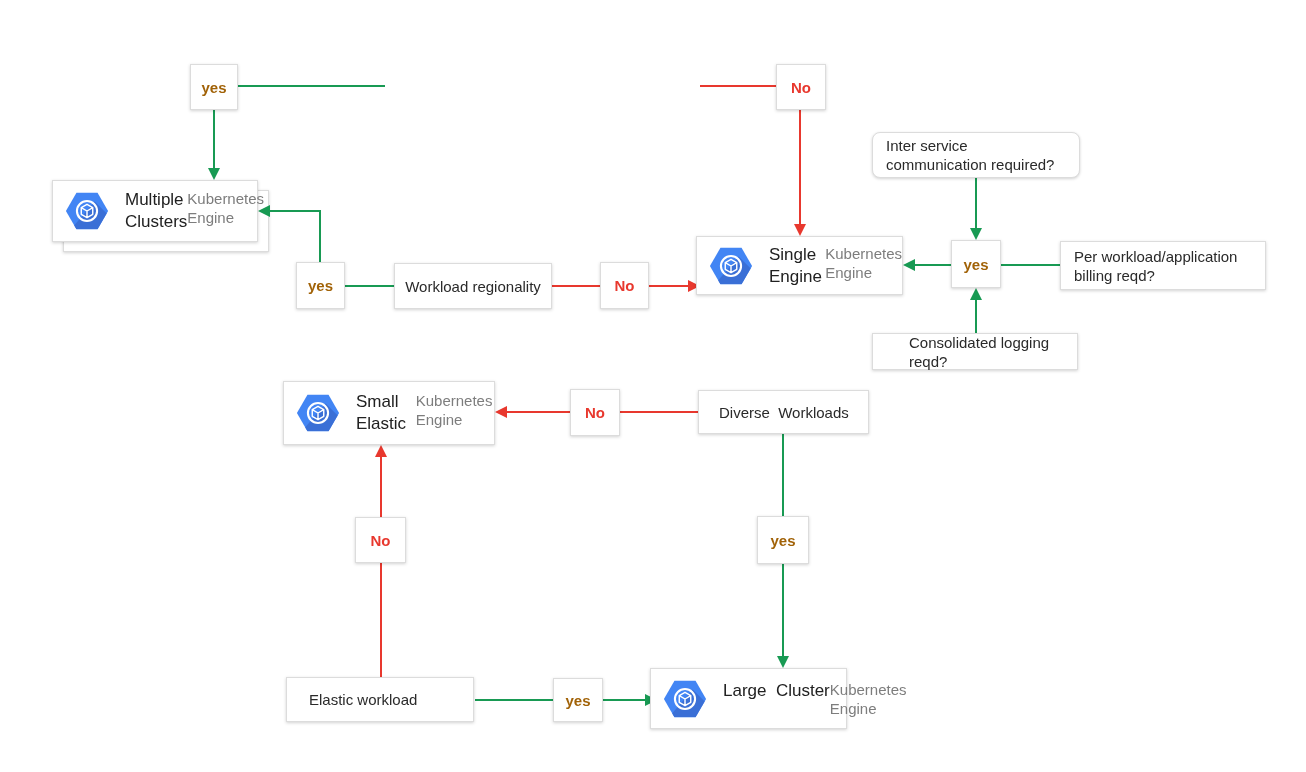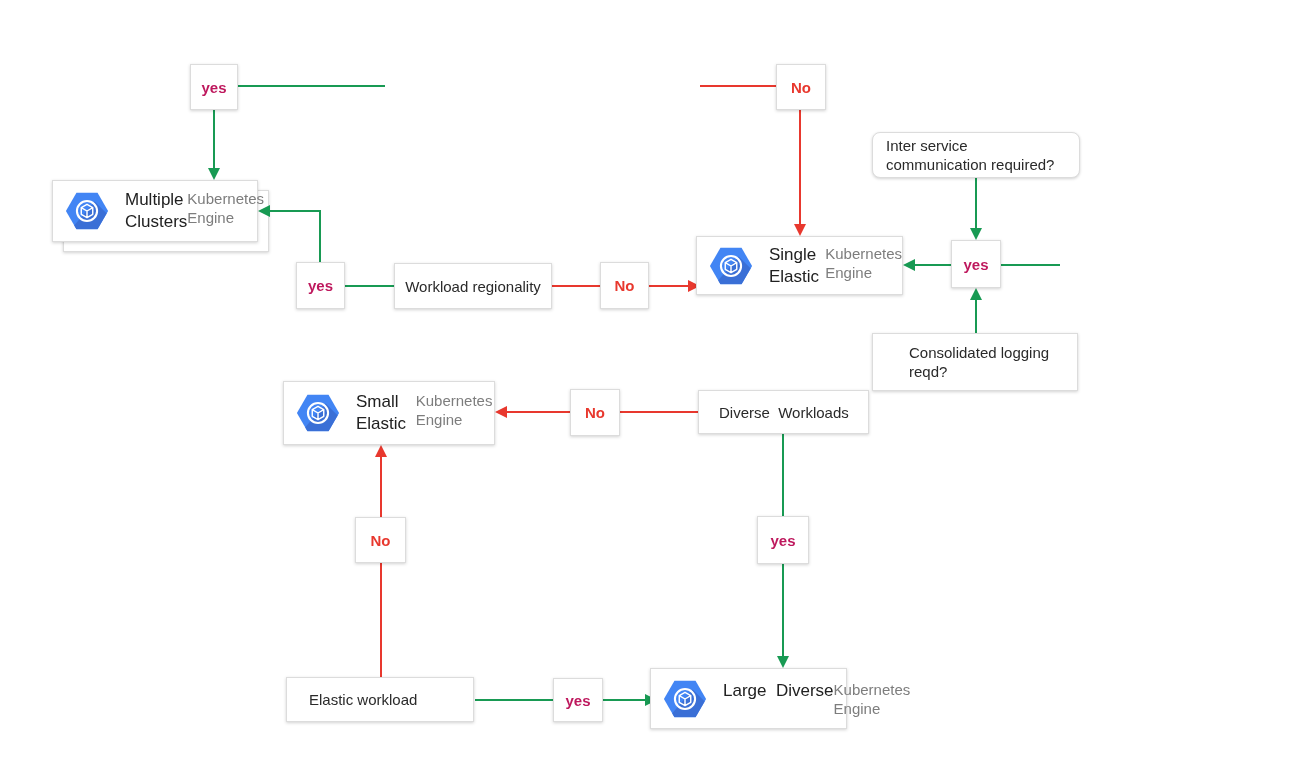--- a/index.html
+++ b/index.html
@@ -18,21 +18,21 @@
   .q{display:flex;align-items:center;color:#2a2a2a;font-size:15px;}
   .q.center{justify-content:center;text-align:center;padding:0 10px;}
   .q.left{padding-left:13px;padding-right:8px;line-height:19px;}
   .pre{white-space:pre;}
 
   
   .ans{
     display:flex;align-items:center;justify-content:center;
     font-weight:700;font-size:15px;
   }
-  .ans.yes{color:#be185d;}
+  .ans.yes{color:#a16207;}
   .ans.no{color:#e8382e;}
 
   
   .cluster{display:flex;align-items:center;padding-left:11px;}
   .cluster .txt{margin-left:15px;display:flex;}
   .cluster .title{font-size:17px;color:#212121;line-height:22px;}
   .cluster .subtitle{font-size:15px;color:#7d7d7d;line-height:19px;}
   .back-box{z-index:1;}
 
   
@@ -98,22 +98,25 @@
 
 
   <div class="node q center" style="left:394px;top:263px;width:158px;height:46px;justify-content:center;">
     <span>Workload regionality</span>
   </div>
 
   <div class="node q left" style="left:872px;top:132px;width:208px;height:46px;border-radius:8px;">
     <span>Inter service communication required?</span>
   </div>
 
-
-  <div class="node q left" style="left:872px;top:333px;width:206px;height:58px;padding-left:36px;">
+  <div class="node q left" style="left:1060px;top:241px;width:206px;height:49px;">
+    <span>Per workload/application billing reqd?</span>
+  </div>
+
+  <div class="node q left" style="left:872px;top:333px;width:206px;height:37px;padding-left:36px;">
     <span>Consolidated logging reqd?</span>
   </div>
 
   <div class="node q left" style="left:698px;top:390px;width:171px;height:44px;padding-left:20px;">
     <span class="pre">Diverse  Workloads</span>
   </div>
 
   <div class="node q left" style="left:286px;top:677px;width:188px;height:45px;padding-left:22px;">
     <span>Elastic workload</span>
   </div>
@@ -178,21 +181,21 @@
           <clipPath id="hexS">
             <polygon points="2,24 13,5 35,5 46,24 35,43 13,43"></polygon>
           </clipPath>
         </defs>
       <polygon points="2,24 13,5 35,5 46,24 35,43 13,43" fill="#4285f4"></polygon>
       <polygon clip-path="url(#hexS)" points="32,14 47,29 47,46 12,46 9,41" fill="#3a6fd6"></polygon>
       <circle cx="24" cy="24" r="10.5" fill="none" stroke="#ffffff" stroke-width="2.2"></circle>
       <path d="M24 17 L30 20.5 L30 27.5 L24 31 L18 27.5 L18 20.5 Z M24 24 L18 20.5 M24 24 L30 20.5 M24 24 L24 31" fill="none" stroke="#ffffff" stroke-width="1.5" stroke-linejoin="round"></path>
     </svg>
     <div class="txt">
-      <span class="title">Single Elastic</span>
+      <span class="title">Single Engine</span>
       <span class="subtitle">Kubernetes Engine</span>
     </div>
   </div>
 
   <div class="node cluster" style="left:283px;top:381px;width:212px;height:64px;">
     <svg class="gke-icon" width="46" height="46" viewBox="0 0 48 48">
       <defs>
           <clipPath id="hexSm">
             <polygon points="2,24 13,5 35,5 46,24 35,43 13,43"></polygon>
           </clipPath>
@@ -214,18 +217,18 @@
           <clipPath id="hexL">
             <polygon points="2,24 13,5 35,5 46,24 35,43 13,43"></polygon>
           </clipPath>
         </defs>
       <polygon points="2,24 13,5 35,5 46,24 35,43 13,43" fill="#4285f4"></polygon>
       <polygon clip-path="url(#hexL)" points="32,14 47,29 47,46 12,46 9,41" fill="#3a6fd6"></polygon>
       <circle cx="24" cy="24" r="10.5" fill="none" stroke="#ffffff" stroke-width="2.2"></circle>
       <path d="M24 17 L30 20.5 L30 27.5 L24 31 L18 27.5 L18 20.5 Z M24 24 L18 20.5 M24 24 L30 20.5 M24 24 L24 31" fill="none" stroke="#ffffff" stroke-width="1.5" stroke-linejoin="round"></path>
     </svg>
     <div class="txt">
-      <span class="title pre">Large  Diverse</span>
+      <span class="title pre">Large  Cluster</span>
       <span class="subtitle">Kubernetes Engine</span>
     </div>
   </div>
 
 </div>
 
 </body></html>

